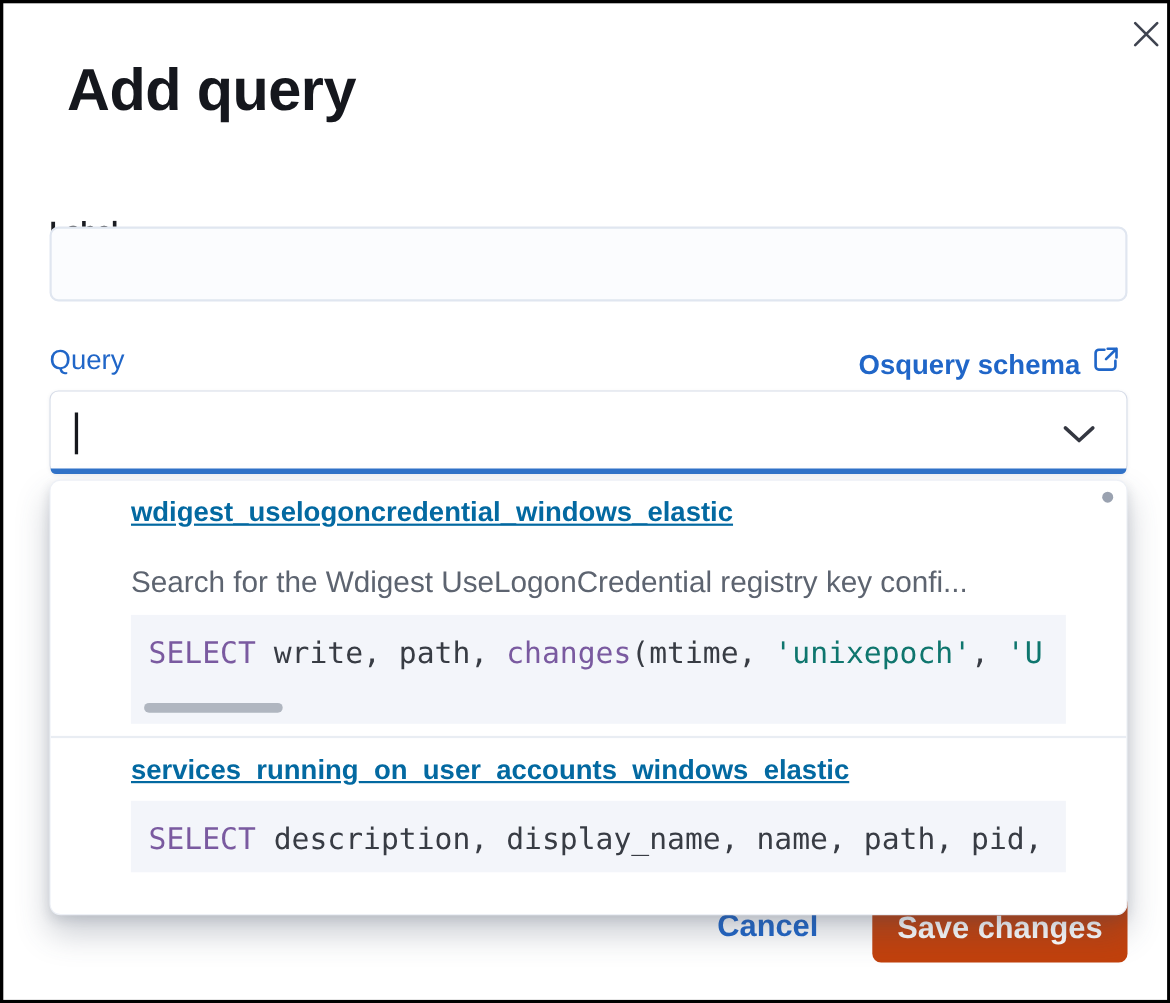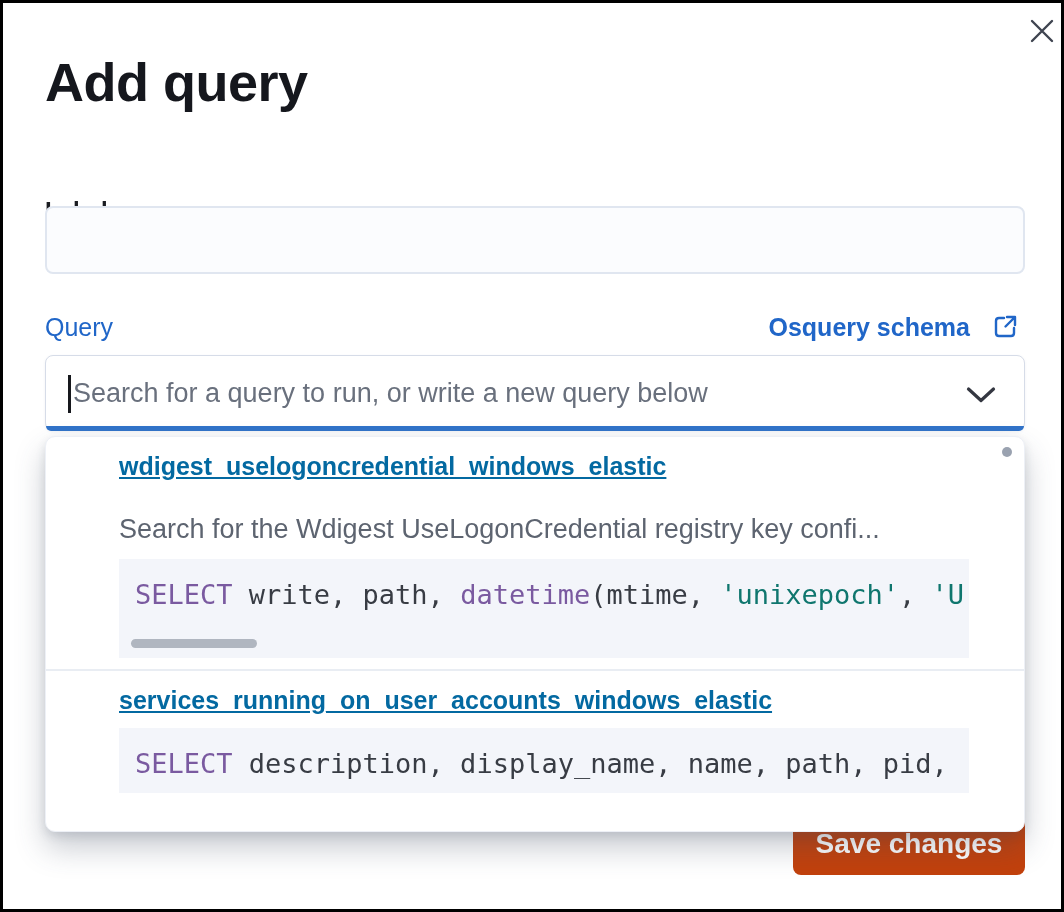--- a/index.html
+++ b/index.html
@@ -12,21 +12,21 @@
   .frame {
     position: absolute; inset: 0;
     width: 1064px; height: 912px;
     border: 3px solid #000000;
     background: #ffffff;
     overflow: hidden;
   }
 
   
   .modal-title {
-    position: absolute; left: 42px; top: 48px;
+    position: absolute; left: 58px; top: 48px;
     font-size: 54px; font-weight: 700; letter-spacing: -0.5px;
     color: #15171d;
   }
   .close-btn {
     position: absolute; left: 1019px; top: 9px;
     width: 40px; height: 40px;
     display: flex; align-items: center; justify-content: center;
     background: transparent; border: none; cursor: pointer;
   }
 
@@ -48,21 +48,21 @@
 
   
   .query-label {
     position: absolute; left: 42px; top: 310px;
     font-size: 25px; font-weight: 400; color: #2066c8;
   }
   .schema-link {
     position: absolute; right: 42px; top: 310px;
     font-size: 25px; font-weight: 700; color: #2066c8;
     text-decoration: none;
-    display: flex; align-items: flex-start; gap: 22px;
+    display: flex; align-items: flex-end; gap: 10px;
     cursor: pointer;
   }
 
   
   .combobox {
     position: absolute; left: 42px; top: 352px;
     width: 980px; height: 76px;
     background: #ffffff;
     border: 1px solid #d6dce8;
     border-radius: 8px;
@@ -188,38 +188,38 @@
     <span>
       <svg width="27" height="27" viewBox="0 0 27 27" fill="none">
         <path d="M12 5 H7 C5.3 5 4 6.3 4 8 v12 c0 1.7 1.3 3 3 3 h12 c1.7 0 3-1.3 3-3 v-5" stroke="#2066c8" stroke-width="2.4" stroke-linecap="round"></path>
         <path d="M15 4 h8 v8 M23 4 L13.5 13.5" stroke="#2066c8" stroke-width="2.4" stroke-linecap="round" stroke-linejoin="round"></path>
       </svg>
     </span>
   </a>
 
   <div class="combobox">
     <span class="caret"></span>
-    <span class="combo-placeholder">Search for a query to run, or write a new query below</span>
     <span class="combo-chevron">
       <svg width="30" height="18" viewBox="0 0 30 18" fill="none">
         <path d="M2.5 3 L15 14.5 L27.5 3" stroke="#343741" stroke-width="3.2" stroke-linecap="round" stroke-linejoin="round"></path>
       </svg>
     </span>
   </div>
 
+  <button class="cancel-btn">Cancel</button>
   <button class="save-btn">Save changes</button>
 
   <div class="dropdown-panel">
     <span class="vscroll-thumb"></span>
 
     <div class="option">
       <div class="option-title">wdigest_uselogoncredential_windows_elastic</div>
       <div class="option-desc">Search for the Wdigest UseLogonCredential registry key confi...</div>
       <div class="code-block tall">
-        <div class="code-line"><span class="tok-keyword">SELECT</span><span class="tok-plain"> write, path, </span><span class="tok-keyword">datetime</span><span class="tok-plain">(mtime, </span><span class="tok-string">'unixepoch'</span><span class="tok-plain">, </span><span class="tok-string">'U</span></div>
+        <div class="code-line"><span class="tok-keyword">SELECT</span><span class="tok-plain"> write, path, </span><span class="tok-keyword">changes</span><span class="tok-plain">(mtime, </span><span class="tok-string">'unixepoch'</span><span class="tok-plain">, </span><span class="tok-string">'U</span></div>
         <span class="hscroll-thumb"></span>
       </div>
     </div>
 
     <hr class="option-divider">
 
     <div class="option">
       <div class="option-title">services_running_on_user_accounts_windows_elastic</div>
       <div class="code-block short">
         <div class="code-line"><span class="tok-keyword">SELECT</span><span class="tok-plain"> description, display_name, name, path, pid,</span></div>

